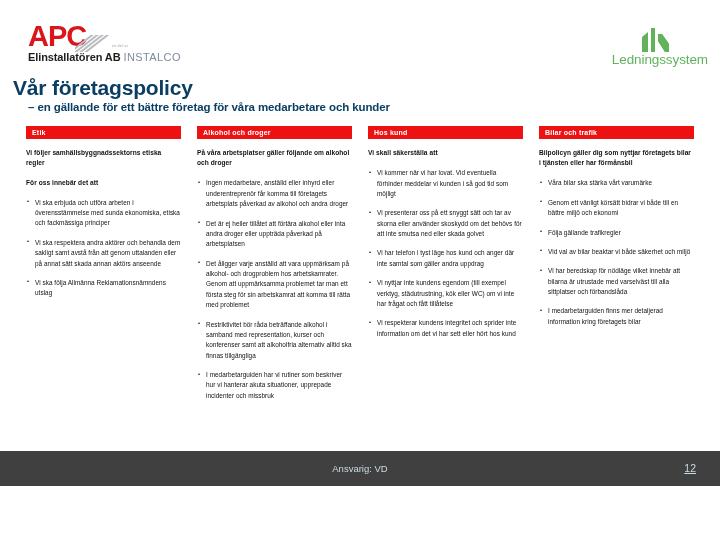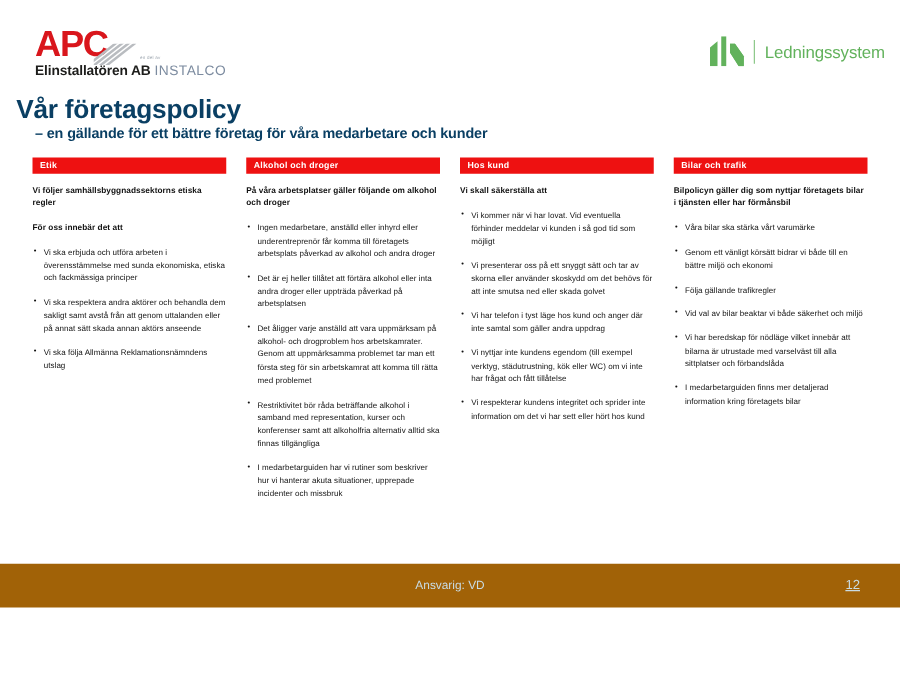--- a/index.html
+++ b/index.html
@@ -88,20 +88,21 @@
     white-space: nowrap;
   }
 
   .logo-in {
     position: absolute;
     right: 12px;
     top: 28px;
     display: flex;
     align-items: center;
     height: 26px;
+    flex-direction: column;
   }
   .in-mark {
     width: 28px;
     height: 24px;
     position: relative;
     margin-right: 7px;
   }
   .in-divider {
     width: 1px;
     height: 19px;
@@ -197,37 +198,37 @@
     color: #111111;
   }
 
   
   .footer-bar {
     position: absolute;
     left: 0;
     bottom: 30px;
     width: 720px;
     height: 35px;
-    background: #a16207;
+    background: #404040;
     margin-top: 25px;
   }
   .footer-resp {
     position: absolute;
     left: 0;
     right: 0;
     top: 0;
     height: 35px;
     line-height: 35px;
     text-align: center;
     color: #c9dbe3;
     font-size: 9.5px;
   }
   .footer-page {
     position: absolute;
-    right: 32px;
+    right: 24px;
     top: 0;
     height: 35px;
     line-height: 35px;
     color: #c9dbe3;
     font-size: 10.5px;
     text-decoration: underline;
   }
 </style>
 </head>
 <body>

